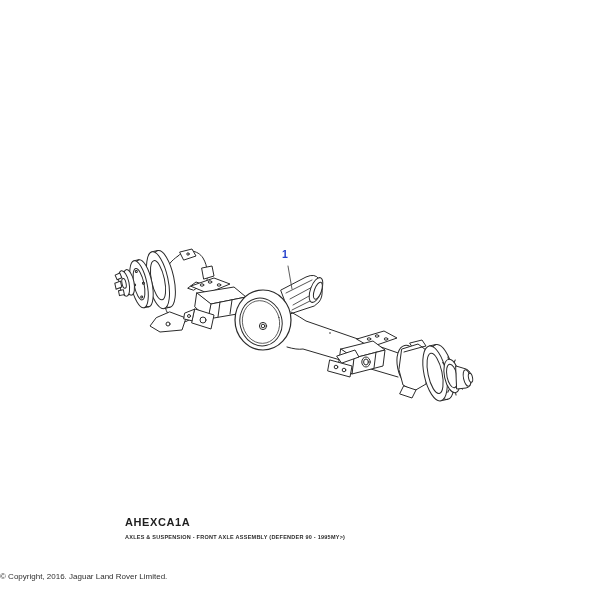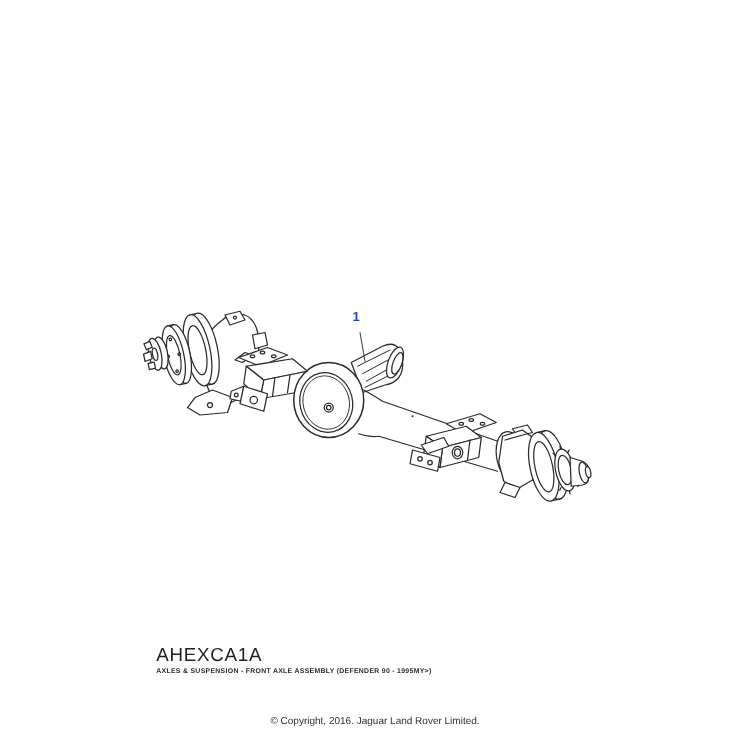--- a/index.html
+++ b/index.html
@@ -18,38 +18,38 @@
     left:282px;top:249px;
     font-size:10.5px;
     font-weight:bold;
     color:#2440cc;
     cursor:pointer;
     line-height:1;
   }
   .part-code{
     position:absolute;
     left:125px;top:516px;
-    font-size:15px;
-    font-weight:400;
+    font-size:11px;
+    font-weight:700;
     letter-spacing:0.6px;
     color:#1f1f1f;
   }
   .caption{
     position:absolute;
     left:125px;top:534px;
     font-size:5.5px;
     letter-spacing:0.25px;
     color:#2a2a2a;
     font-weight:600;
   }
   .footer{
     position:absolute;
     left:0;top:572px;
     width:600px;
-    text-align:center;
+    text-align:left;
     font-size:8px;
     color:#2e2e2e;
   }
 </style>
 </head>
 <body>
 
 <div class="page">
 
   <div class="drawing-area">

